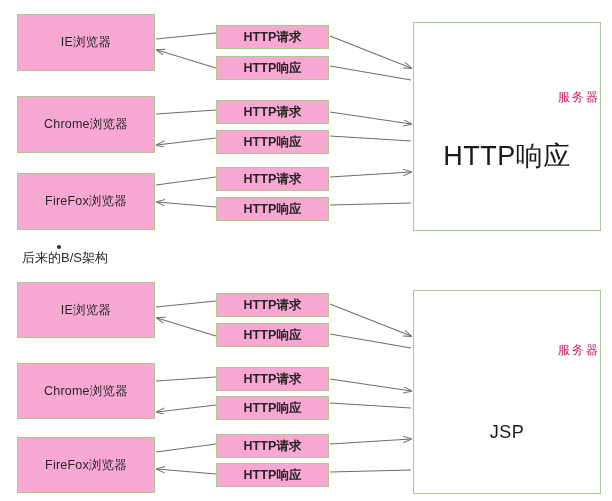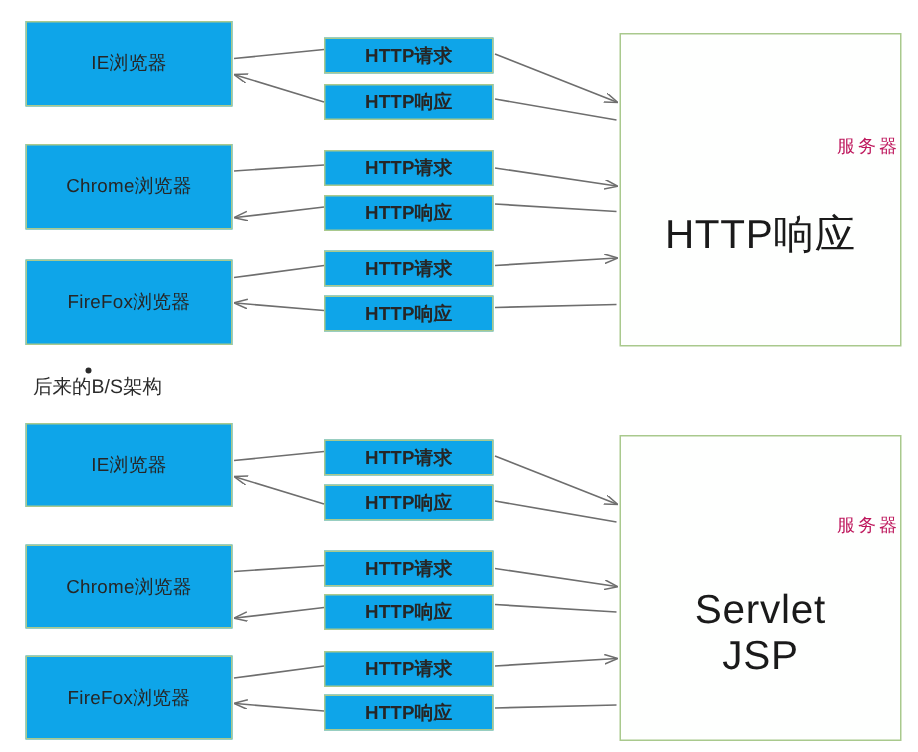--- a/index.html
+++ b/index.html
@@ -17,21 +17,21 @@
   #canvas {
     position: absolute;
     left: 0; top: 0;
     width: 612px;
     height: 501px;
   }
   .box {
     position: absolute;
     box-sizing: border-box;
     border: 1px solid #a9c98d;
-    background: #0ea5e9;
+    background: #f9a8d4;
     display: flex;
     align-items: center;
     justify-content: center;
     color: #262626;
     white-space: nowrap;
   }
   .browser-box {
     font-size: 12.5px;
     letter-spacing: 0.2px;
   }
@@ -55,21 +55,21 @@
   }
   .server-title {
     position: absolute;
     width: 100%;
     text-align: center;
     font-size: 27px;
     color: #1a1a1a;
     letter-spacing: 0.5px;
   }
   .server-title.sub {
-    font-size: 27px;
+    font-size: 18px;
   }
   .bullet-row {
     position: absolute;
     left: 22px;
     top: 245px;
     display: flex;
     align-items: center;
     font-size: 13px;
     color: #2b2b2b;
     flex-direction: column;
@@ -167,21 +167,20 @@
 
   <div class="box http-box" style="left:216px; top:434px; width:113px; height:24px;">
     <span>HTTP请求</span>
   </div>
   <div class="box http-box" style="left:216px; top:463px; width:113px; height:24px;">
     <span>HTTP响应</span>
   </div>
 
   <div class="box server-box" style="left:413px; top:290px; width:188px; height:204px;">
     <div class="server-label" style="top:51px;">服务器</div>
-    <div class="server-title" style="top:100px;">Servlet</div>
     <div class="server-title sub" style="top:131px;">JSP</div>
   </div>
 
   <svg class="arrows" viewBox="0 0 612 501">
     <defs>
       <marker id="arrowhead" markerWidth="9" markerHeight="7" refX="8" refY="3.2" orient="auto" markerUnits="userSpaceOnUse">
         <path d="M0,0 L9,3.2 L0,6.4" fill="none" stroke="#6e6e6e" stroke-width="1"></path>
       </marker>
     </defs>
 

